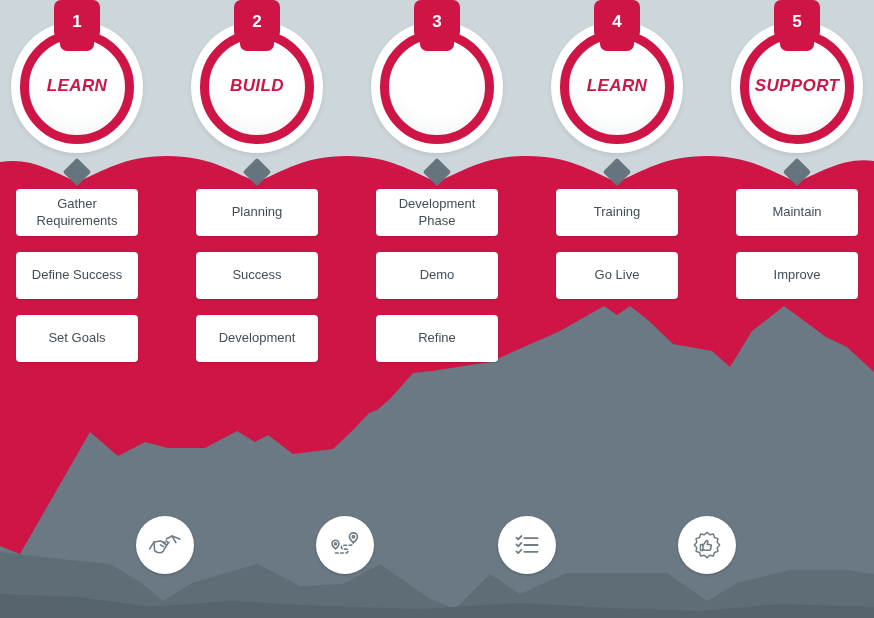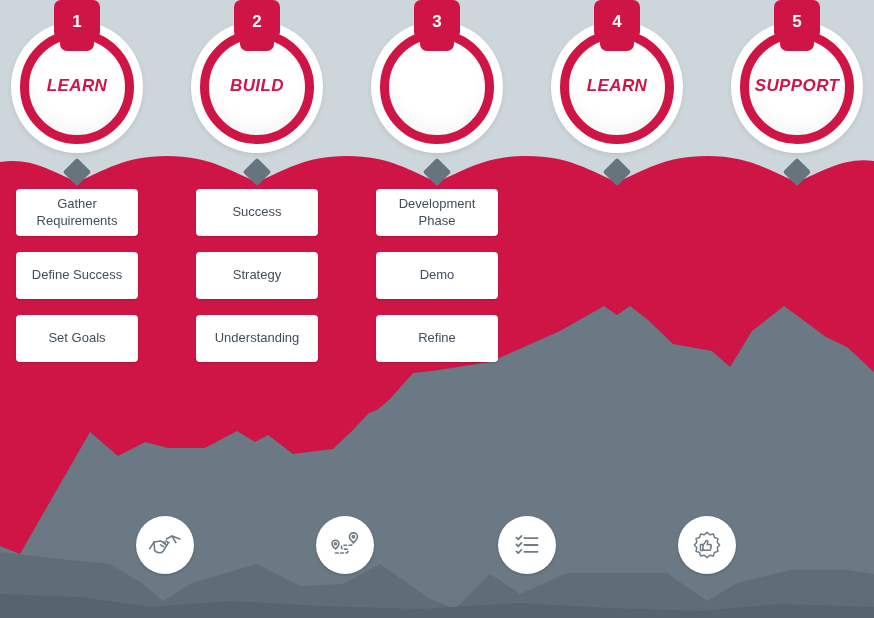--- a/index.html
+++ b/index.html
@@ -81,23 +81,23 @@
   <div class="step-col" style="left:191px">
     <div class="halo"></div>
     <div class="badge-tab">
         <span>2</span>
       </div>
     <div class="ring"></div>
     <div class="tab-tip"></div>
     <div class="step-title">BUILD</div>
     <div class="diamond"></div>
     <div class="items">
+        <div class="item-box">Planning</div>
         <div class="item-box">Success</div>
-        <div class="item-box">Strategy</div>
-        <div class="item-box">Understanding</div>
+        <div class="item-box">Development</div>
       </div>
   </div>
 
   <div class="step-col" style="left:371px">
     <div class="halo"></div>
     <div class="badge-tab">
         <span>3</span>
       </div>
     <div class="ring"></div>
     <div class="tab-tip"></div>
@@ -111,31 +111,39 @@
 
   <div class="step-col" style="left:551px">
     <div class="halo"></div>
     <div class="badge-tab">
         <span>4</span>
       </div>
     <div class="ring"></div>
     <div class="tab-tip"></div>
     <div class="step-title">LEARN</div>
     <div class="diamond"></div>
+    <div class="items">
+        <div class="item-box">Training</div>
+        <div class="item-box">Go Live</div>
+      </div>
   </div>
 
   <div class="step-col" style="left:731px">
     <div class="halo"></div>
     <div class="badge-tab">
         <span>5</span>
       </div>
     <div class="ring"></div>
     <div class="tab-tip"></div>
     <div class="step-title">SUPPORT</div>
     <div class="diamond"></div>
+    <div class="items">
+        <div class="item-box">Maintain</div>
+        <div class="item-box">Improve</div>
+      </div>
   </div>
 
   <div class="foot-icon" style="left:136px">
     <svg width="38" height="38" viewBox="0 0 36 36" fill="none" stroke="#6d7c85" stroke-width="1.5" stroke-linecap="round" stroke-linejoin="round">
       <g transform="rotate(-18 18 18)">
         <path d="M3,17 L9,12 L15,13 L19,16"></path>
         <path d="M33,17 L27,12 L21,13"></path>
         <path d="M9,12 L7,20 C9,23.5 12,24.5 14.5,23 L21,17.5"></path>
         <path d="M14,16.5 l2.2,2.6 M17,15.5 l2.2,2.6 M20,14.5 l2.2,2.6"></path>
         <path d="M27,12 L28.5,19"></path>

